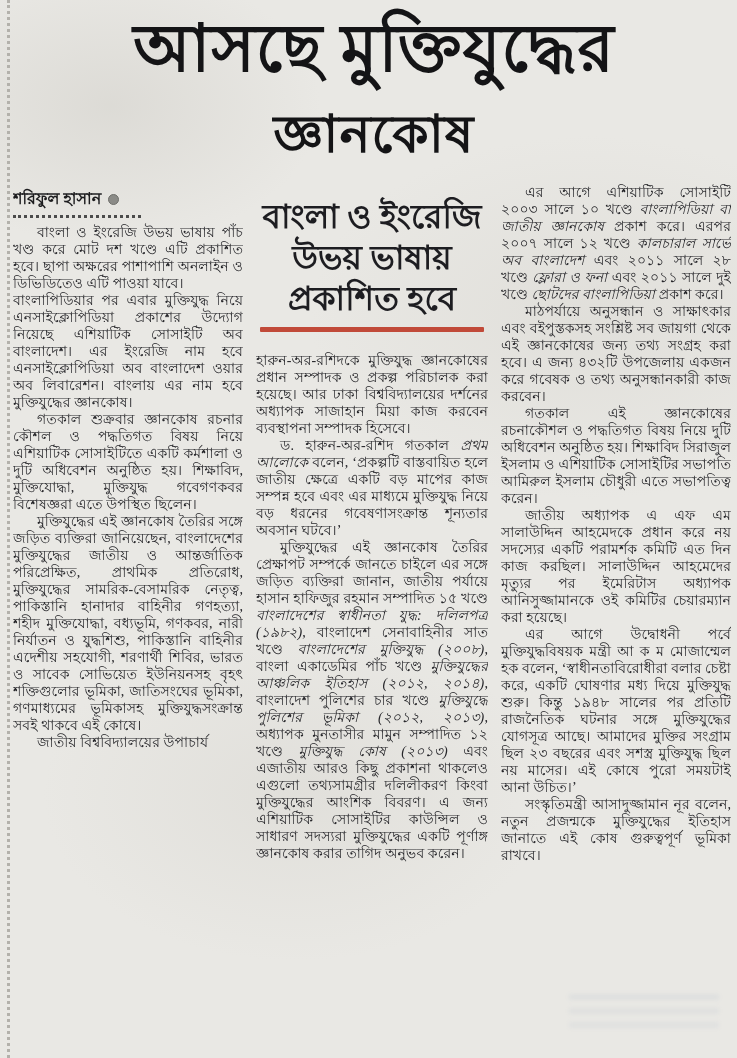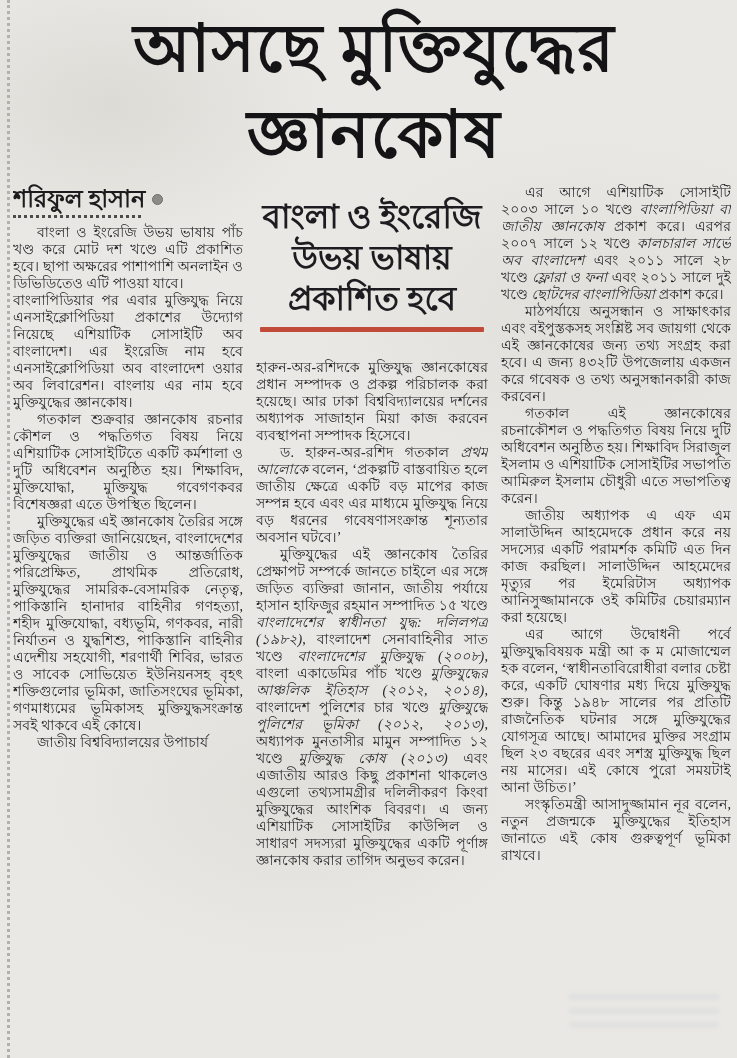--- a/index.html
+++ b/index.html
@@ -25,30 +25,30 @@
   }
   .headline {
     position: absolute; top: 6px; left: 24px; width: 700px; height: 176px;
     text-align: center;
     font-weight: bold;
     color: #141416;
     line-height: 86px;
     overflow: hidden;
   }
   .headline .hl1 { font-size: 66px; letter-spacing: 1px; }
-  .headline .hl2 { font-size: 66px; letter-spacing: 1px; }
+  .headline .hl2 { font-size: 52px; letter-spacing: 1px; }
   .columns {
     position: absolute; top: 184px; left: 13px; width: 718px; bottom: 0;
     display: flex; gap: 13px;
   }
   .col { width: 230px; overflow: hidden; }
   .col-mid { width: 232px; }
   .byline-row {
     display: flex; align-items: center; gap: 7px;
-    font-size: 24px; font-weight: bold; color: #1c1c1e;
+    font-size: 16px; font-weight: bold; color: #1c1c1e;
     padding-top: 3px; height: 28px;
   }
   .byline-bullet {
     width: 11px; height: 11px; border-radius: 50%;
     background: #8b8b87; border: 1px solid #6f6f6b;
     display: inline-block;
   }
   .byline-rule {
     width: 128px; height: 0;
     border-bottom: 3px dotted #4b4b4b;
@@ -74,21 +74,21 @@
     height: 124px;
     overflow: hidden;
   }
   .red-rule {
     height: 5px;
     width: 224px;
     margin: 6px auto 0 auto;
     background: #c14a39;
     border-radius: 1px;
   }
-  .mid-body { margin-top: 27px; }
+  .mid-body { margin-top: 20px; }
   .bleed {
     position: absolute;
     filter: blur(2px);
     opacity: 0.35;
     pointer-events: none;
   }
   .bleed-a {
     right: 18px; bottom: 18px; width: 150px; height: 46px;
     background:
       linear-gradient(rgba(130,150,180,0.30) 6px, transparent 6px, transparent 14px,

